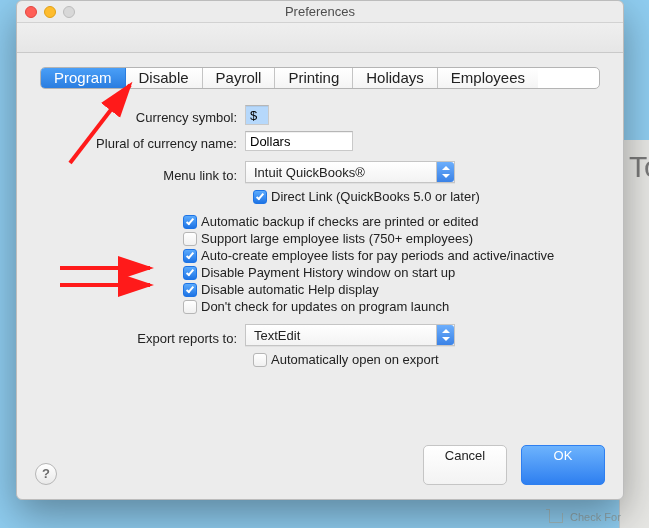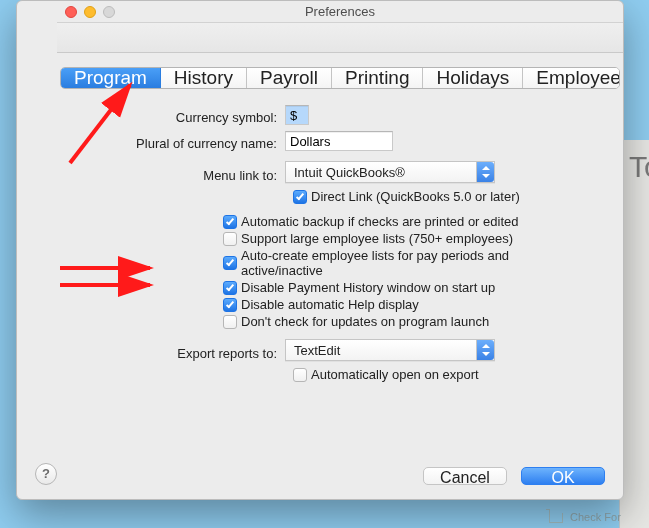--- a/index.html
+++ b/index.html
@@ -65,21 +65,20 @@
     left: 16px;
     top: 0;
     width: 608px;
     height: 500px;
     background: #ececec;
     border: 1px solid #bcbcbc;
     border-radius: 6px;
     box-shadow: 0 15px 40px rgba(0,0,0,.35);
     display: flex;
     flex-direction: column;
-    padding-left: 40px;
   }
   .titlebar {
     height: 22px;
     position: relative;
     text-align: center;
     border-bottom: 1px solid #d2d2d2;
   }
   .traffic {
     position: absolute;
     left: 8px; top: 5px;
@@ -112,21 +111,21 @@
     border-radius: 5px;
     overflow: hidden;
     width: 560px;
     height: 22px;
     background: #fff;
   }
   .tab {
     flex: none;
     padding: 0 13px;
     line-height: 20px;
-    font-size: 19px;
+    font-size: 15px;
     border-right: 1px solid #c4c4c4;
     color: #222;
     background: linear-gradient(#ffffff,#f4f4f4);
     text-align: left;
     white-space: nowrap;
   }
   .tab:last-child { border-right: none; }
   .tab.active {
     background: linear-gradient(#4a9ff7,#2a7de0);
     color: #fff;
@@ -228,25 +227,25 @@
   
   .footer {
     position: absolute;
     right: 18px;
     bottom: 14px;
     display: flex;
     gap: 14px;
   }
   .btn {
     min-width: 84px;
-    height: 18px;
+    height: 40px;
     border-radius: 5px;
     border: 1px solid #c5c5c5;
     background: linear-gradient(#ffffff,#f3f3f3);
-    font-size: 16px;
+    font-size: 13px;
     text-align: center;
     line-height: 20px;
   }
   .btn.primary {
     background: linear-gradient(#6db3fd,#2e7ff0);
     border-color: #2e7ff0;
     color: #fff;
   }
 
   .help {
@@ -287,21 +286,21 @@
       <span class="tl-min"></span>
       <span class="tl-zoom"></span>
     </div>
     <span class="title">Preferences</span>
   </div>
 
   <div class="toolbar"></div>
 
   <div class="tabs">
     <div class="tab active">Program</div>
-    <div class="tab">History</div>
+    <div class="tab">Disable</div>
     <div class="tab">Payroll</div>
     <div class="tab">Printing</div>
     <div class="tab">Holidays</div>
     <div class="tab">Employees</div>
   </div>
 
   <div class="form">
 
     <div class="row">
       <span class="lbl">Currency symbol:</span>

